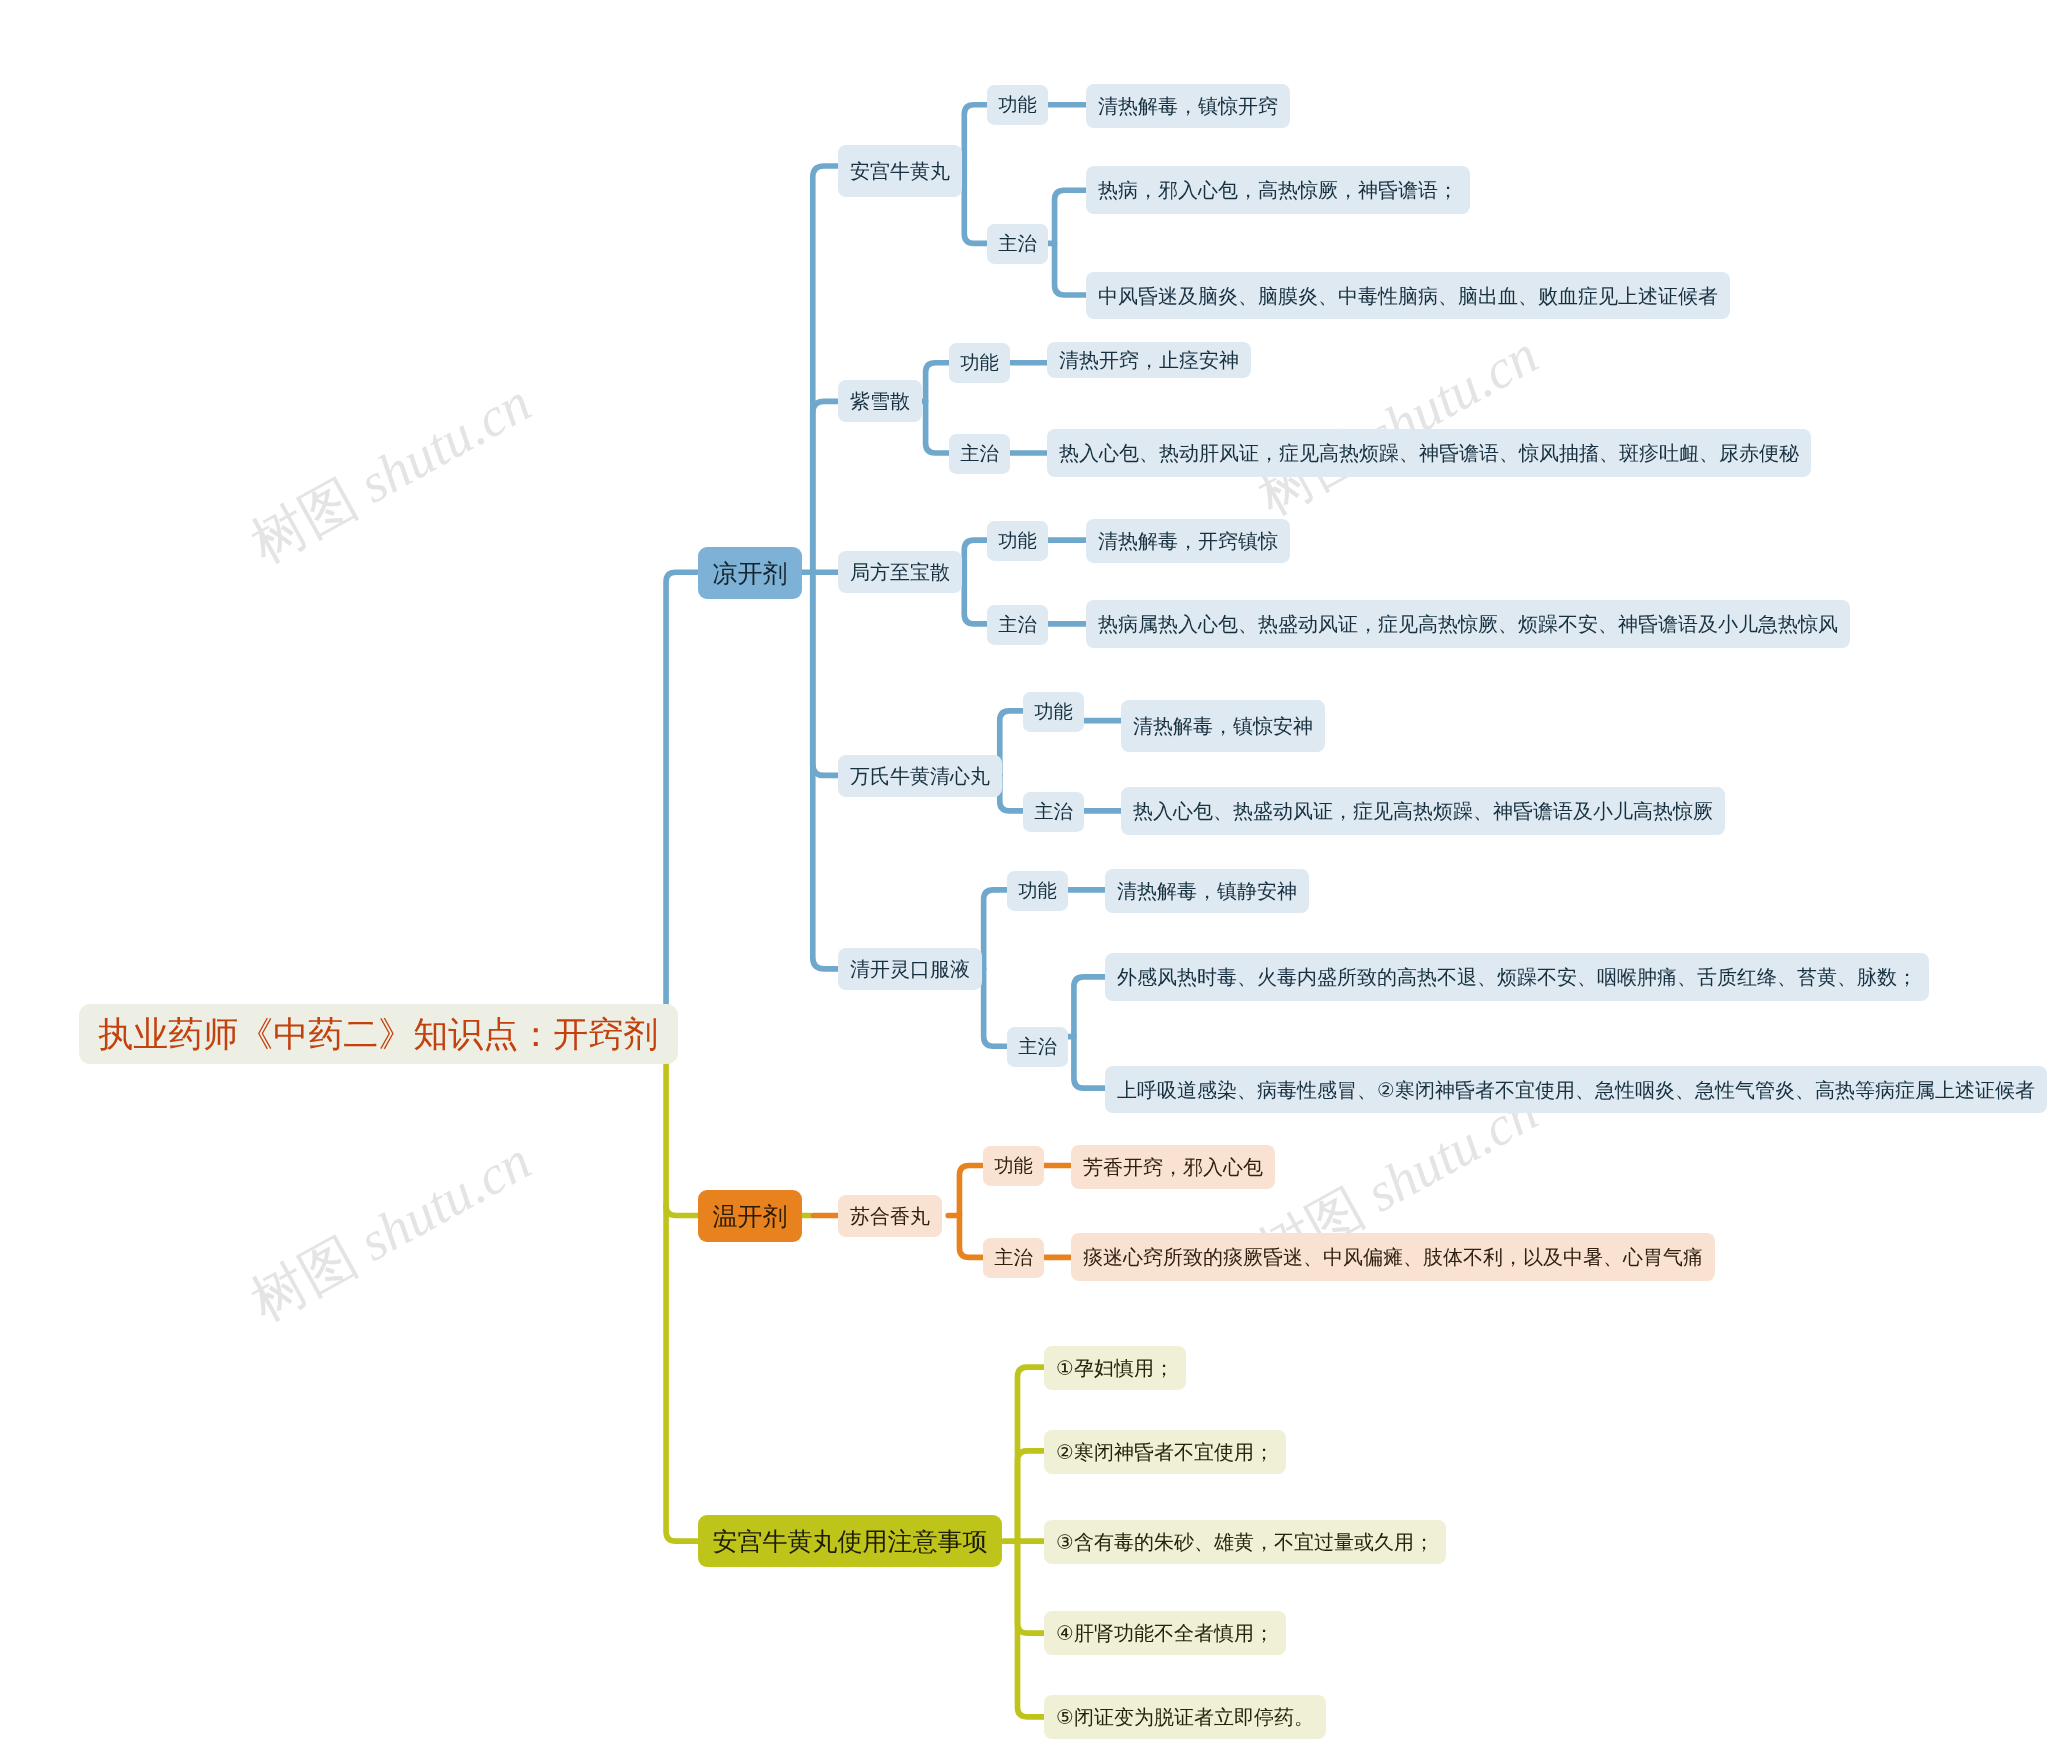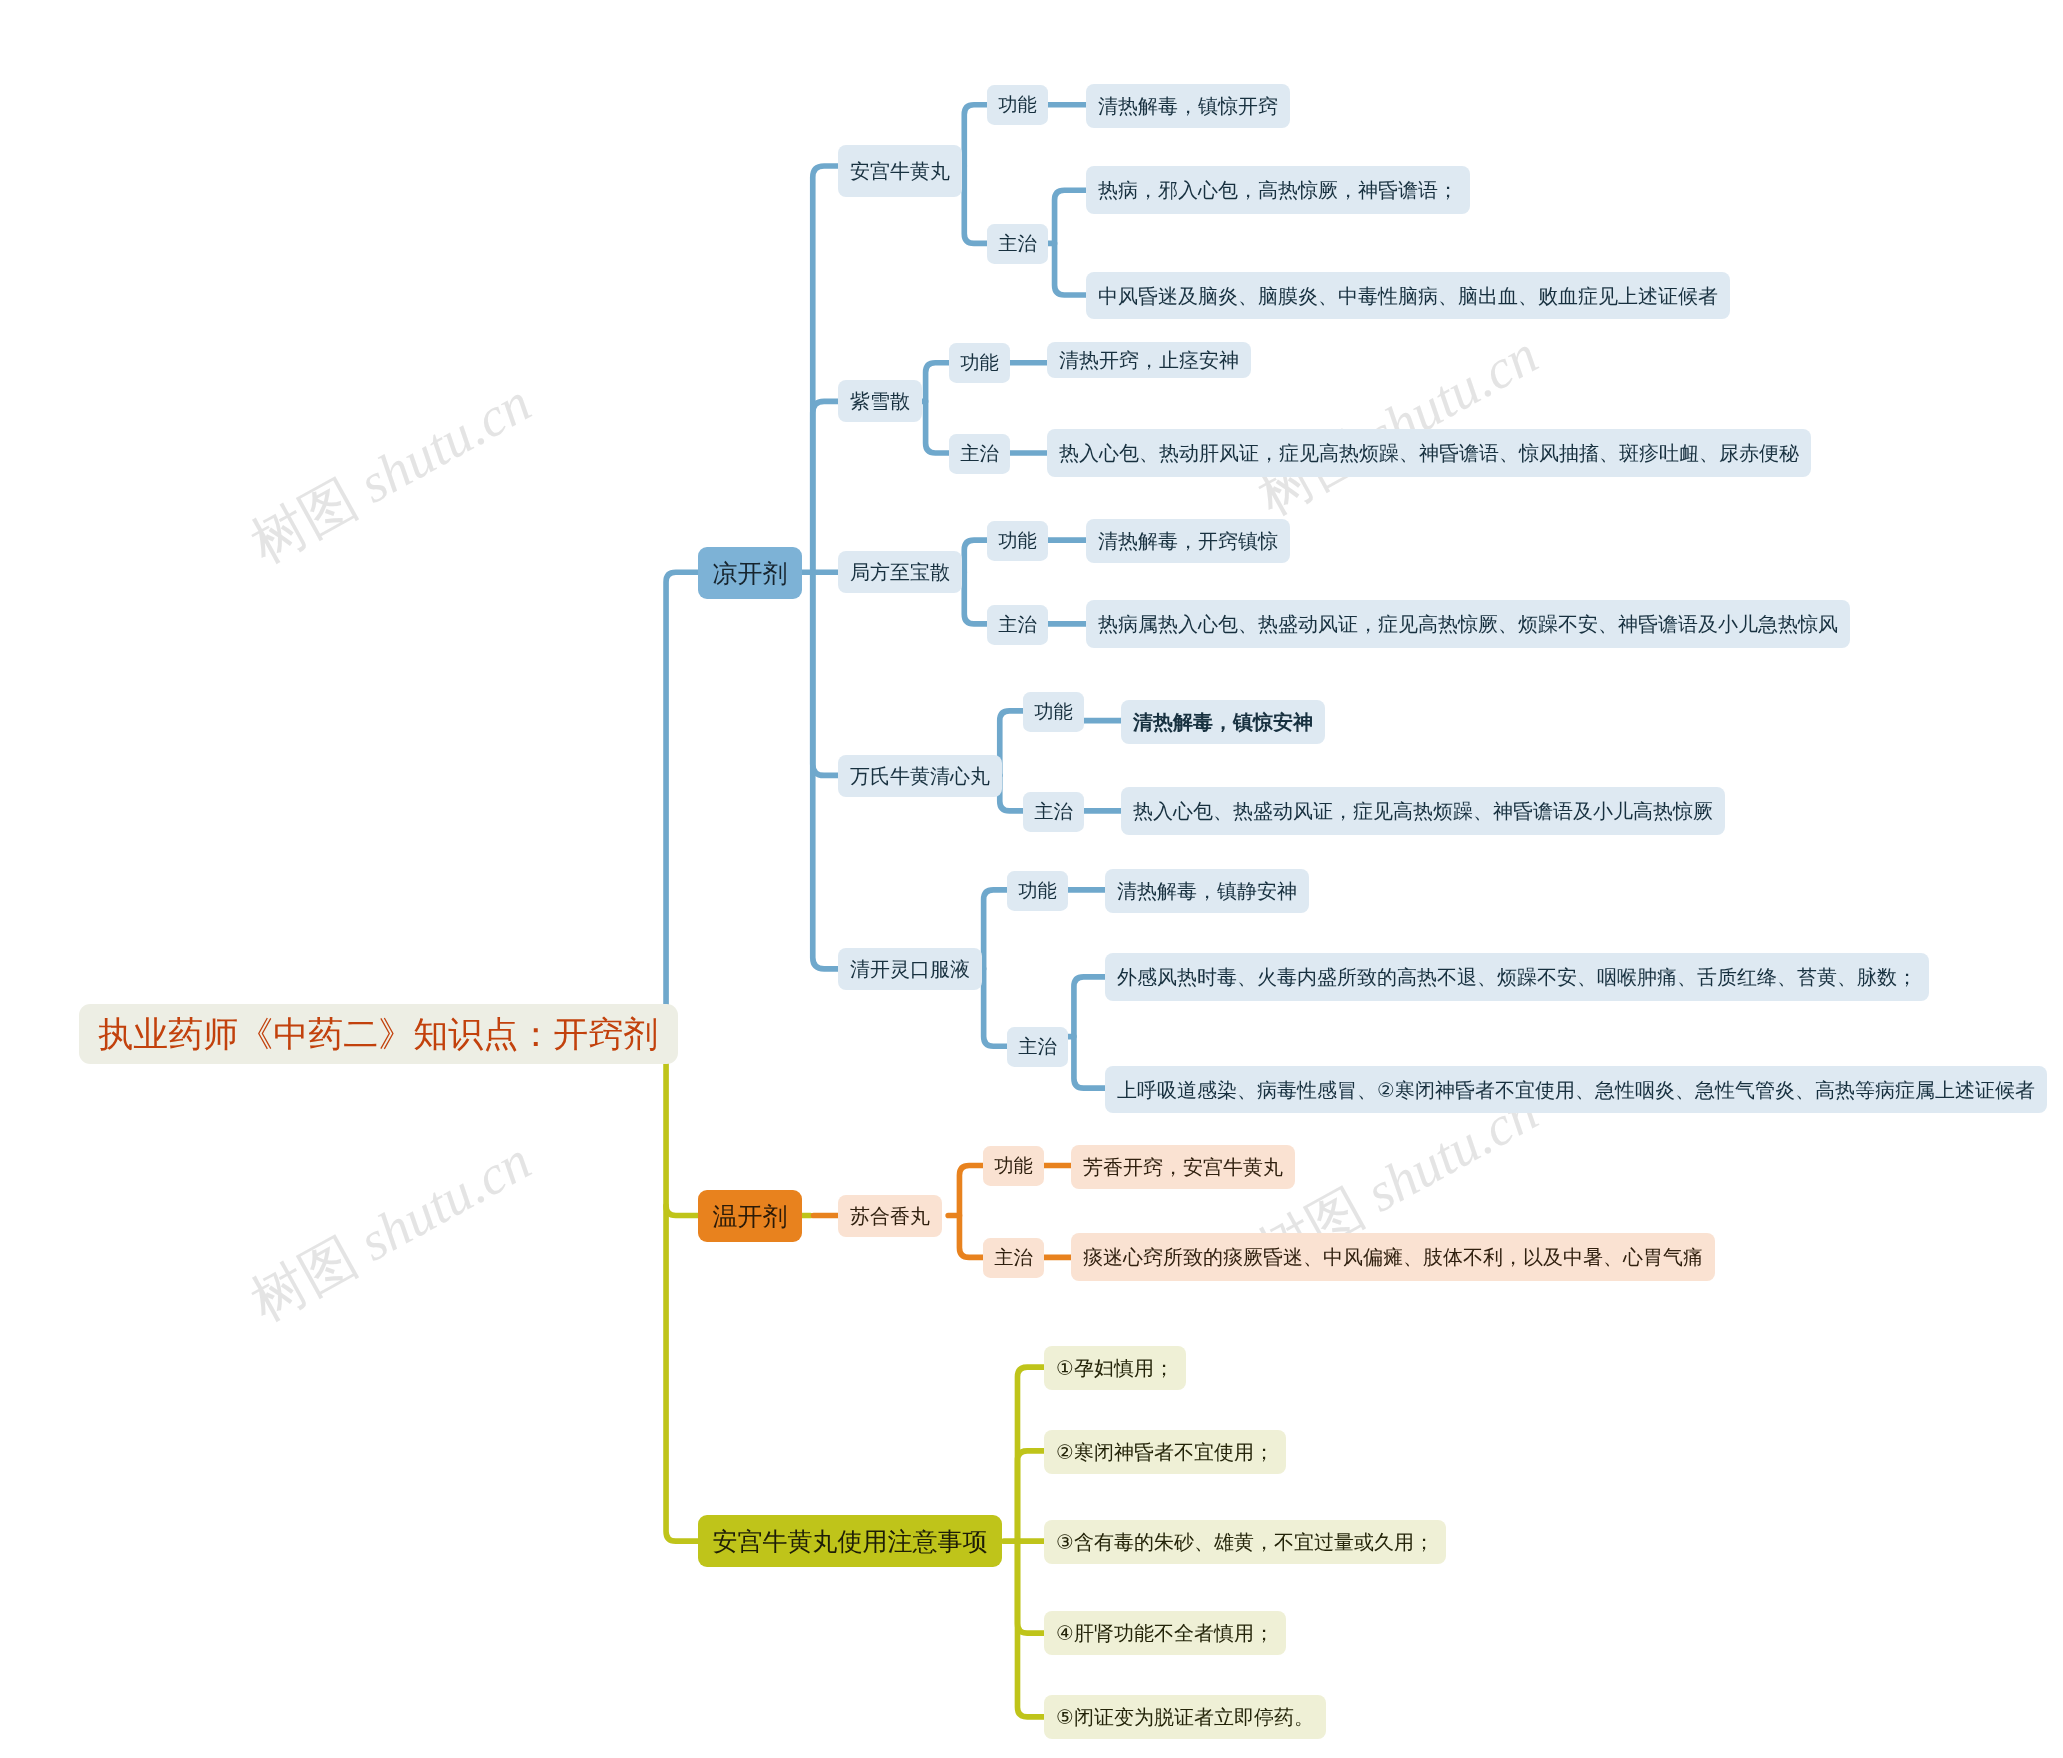--- a/index.html
+++ b/index.html
@@ -220,21 +220,21 @@
 
   <div class="node n-blue" style="left:838px;top:755px;height:42px;">
     <span>万氏牛黄清心丸</span>
   </div>
   <div class="node n-blue-sm" style="left:1023px;top:692px;height:40px;">
     <span>功能</span>
   </div>
   <div class="node n-blue-sm" style="left:1023px;top:792px;height:40px;">
     <span>主治</span>
   </div>
-  <div class="node n-blue" style="left:1121px;top:700px;height:44px;font-weight:bold;">
+  <div class="node n-blue" style="left:1121px;top:700px;height:52px;">
     <span>清热解毒，镇惊安神</span>
   </div>
   <div class="node n-blue" style="left:1121px;top:787px;height:48px;">
     <span>热入心包、热盛动风证，症见高热烦躁、神昏谵语及小儿高热惊厥</span>
   </div>
 
   <div class="node n-blue" style="left:838px;top:948px;height:42px;">
     <span>清开灵口服液</span>
   </div>
   <div class="node n-blue-sm" style="left:1007px;top:871px;height:40px;">
@@ -256,21 +256,21 @@
   <div class="node n-orange" style="left:838px;top:1195px;height:42px;">
     <span>苏合香丸</span>
   </div>
   <div class="node n-orange-sm" style="left:983px;top:1146px;height:40px;">
     <span>功能</span>
   </div>
   <div class="node n-orange-sm" style="left:983px;top:1238px;height:40px;">
     <span>主治</span>
   </div>
   <div class="node n-orange" style="left:1071px;top:1145px;height:44px;">
-    <span>芳香开窍，安宫牛黄丸</span>
+    <span>芳香开窍，邪入心包</span>
   </div>
   <div class="node n-orange" style="left:1071px;top:1233px;height:48px;">
     <span>痰迷心窍所致的痰厥昏迷、中风偏瘫、肢体不利，以及中暑、心胃气痛</span>
   </div>
 
   <div class="node n-olive" style="left:1044px;top:1346px;height:44px;">
     <span>①孕妇慎用；</span>
   </div>
   <div class="node n-olive" style="left:1044px;top:1430px;height:44px;">
     <span>②寒闭神昏者不宜使用；</span>

